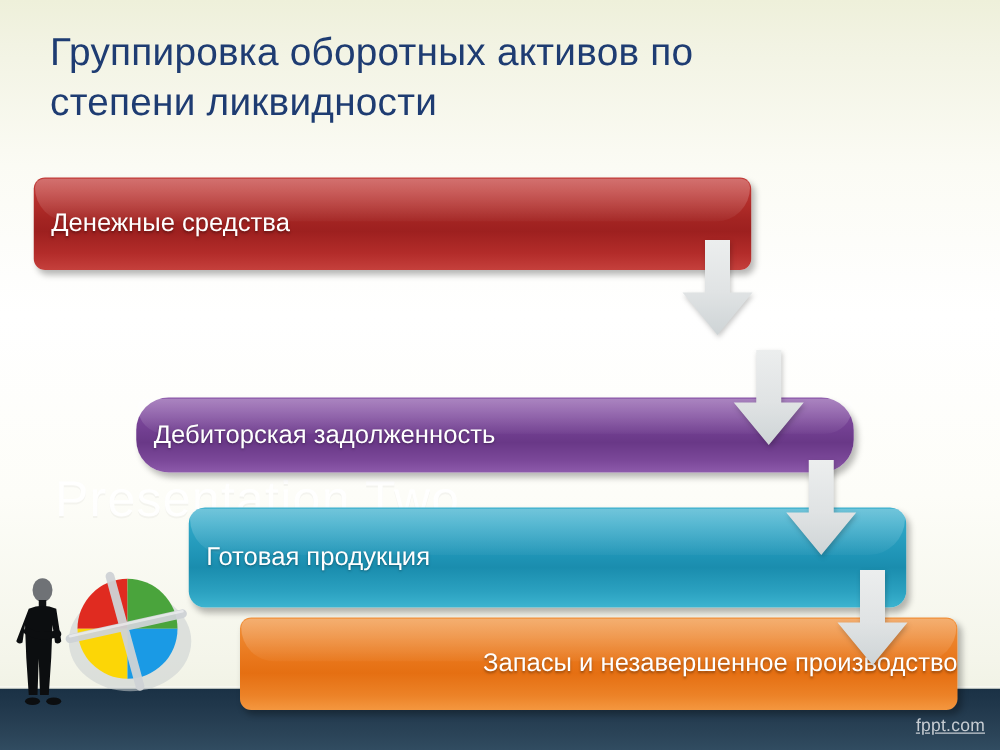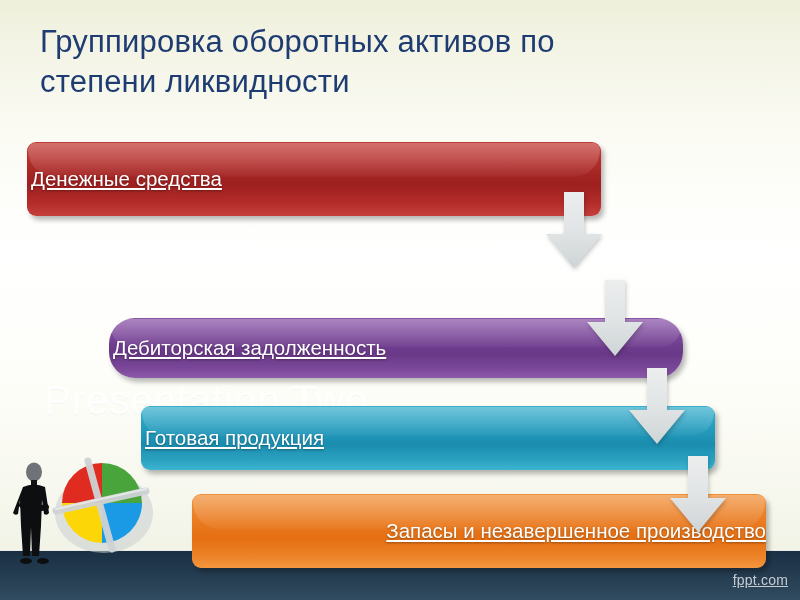--- a/index.html
+++ b/index.html
@@ -78,40 +78,40 @@
     background: linear-gradient(to bottom, rgba(255,255,255,0.28), rgba(255,255,255,0.03));
     pointer-events: none;
   }
   .bar .label {
     position: relative;
     color: #ffffff;
     font-size: 20.5px;
     line-height: 22px;
     white-space: nowrap;
     text-shadow: 0 1px 2px rgba(0,0,0,0.35);
-    padding-left: 4px;
-    text-decoration: underline;
+    padding-left: 14px;
   }
 
   .bar-red {
     left: 27px; top: 142px; width: 574px; height: 74px;
     background: linear-gradient(to bottom, #c23a37 0%, #bb3330 16%, #a32422 46%, #9d201f 58%, #b32c2a 82%, #c5403c 100%);
   }
   .bar-green {
     left: 68px; top: 230px; width: 574px; height: 74px;
     background: linear-gradient(to bottom, #9dc650 0%, #95c047 16%, #80b22f 48%, #79ad28 60%, #8cbb3a 84%, #9ec94f 100%);
   }
   .bar-purple {
     left: 109px; top: 318px; width: 574px; height: 60px;
     background: linear-gradient(to bottom, #8a56a8 0%, #824da1 16%, #6f3d8e 48%, #693887 60%, #7b4899 84%, #8d5aab 100%);
     border-radius: 26px;
   }
   .bar-teal {
-    left: 141px; top: 406px; width: 574px; height: 64px;
+    left: 151px; top: 406px; width: 574px; height: 80px;
     background: linear-gradient(to bottom, #3aafcd 0%, #2fa7c7 16%, #1f94b6 48%, #1a8dae 60%, #2ba1c0 84%, #3cb4d0 100%);
+    border-radius: 13px;
   }
   .bar-orange {
     left: 192px; top: 494px; width: 574px; height: 74px;
     background: linear-gradient(to bottom, #f0903a 0%, #ee8830 16%, #e87519 48%, #e56f12 60%, #ec8227 84%, #f4973f 100%);
     justify-content: flex-end;
   }
 
   
   .arrow {
     position: absolute;

